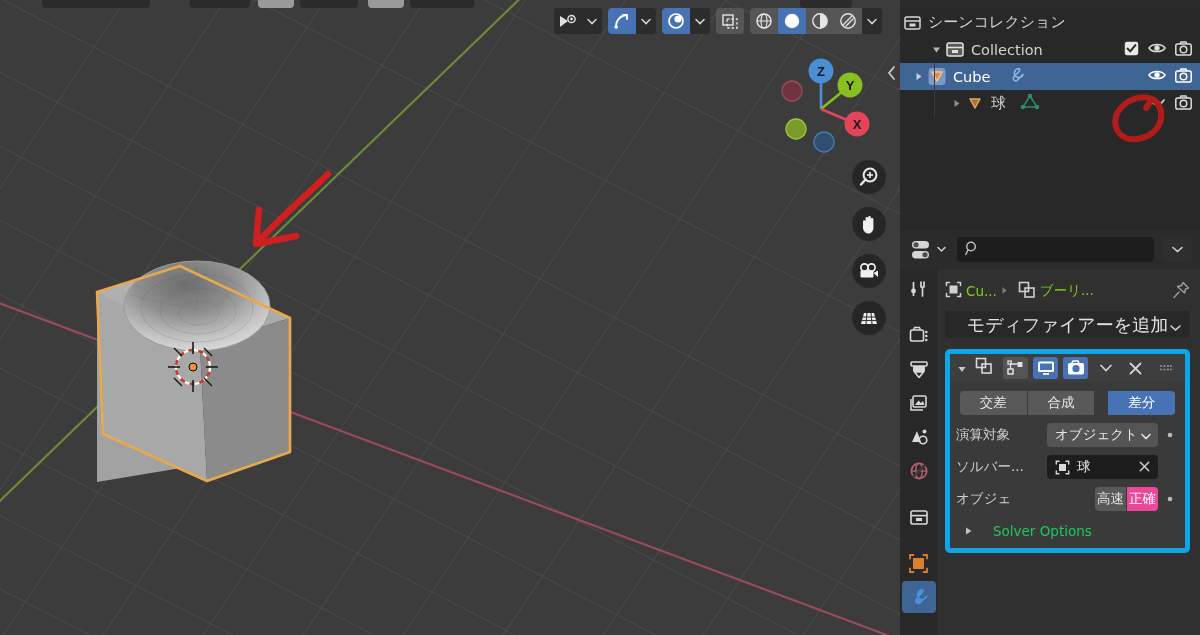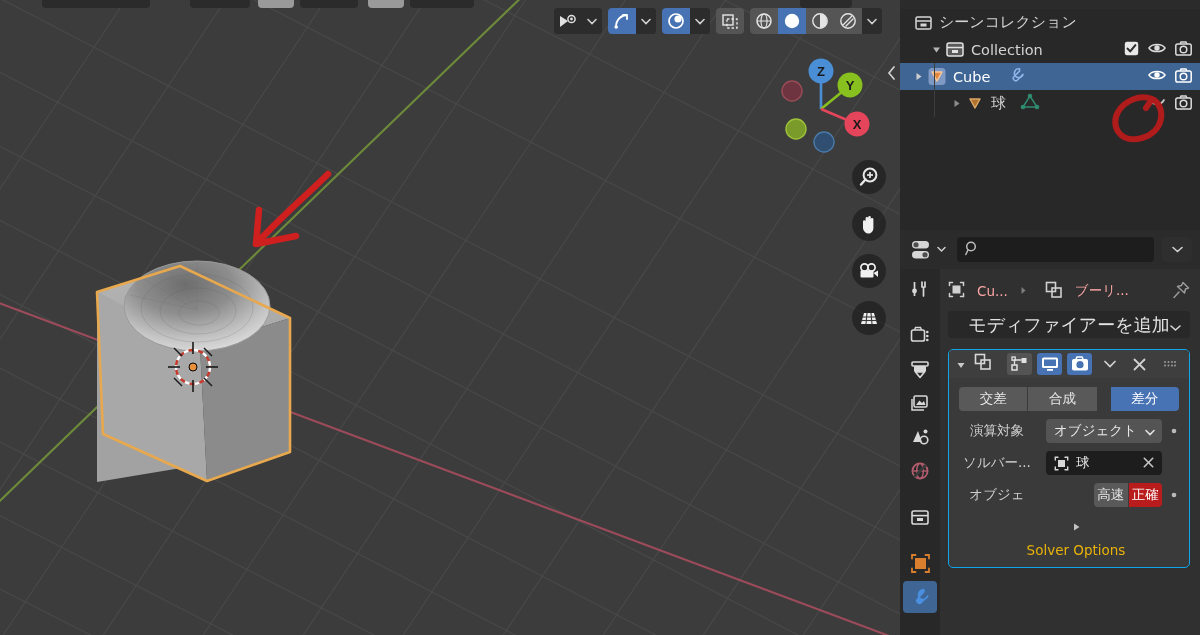--- a/index.html
+++ b/index.html
@@ -134,36 +134,36 @@
   .ptab {
     width: 34px; height: 32px; border-radius: 4px;
     display: flex; align-items: center; justify-content: center;
   }
   .ptab.active { background: #3e6594; }
   .ptab.sep { height: 10px; }
 
   #panel { flex: 1; padding: 8px 10px 0 8px; }
 
   #breadcrumb {
-    height: 28px; display: flex; align-items: center; gap: 12px;
-    color: #fca5a5; font-size: 13.5px; text-align: right;
+    height: 28px; display: flex; align-items: center; gap: 4px;
+    color: #84cc16; font-size: 13.5px; text-align: right;
   }
   #breadcrumb .pin { margin-left: auto; }
   #breadcrumb .crumbsep { color: #7b7b7b; font-size: 10px; }
 
   #add-mod {
     height: 27px; background: #282828; border-radius: 4px;
     display: flex; align-items: center; justify-content: center;
     color: #e2e2e2; font-size: 18px; position: relative; margin-top: 6px;
   }
   #add-mod .ch { position: absolute; right: 9px; top: 50%; transform: translateY(-50%); }
 
   #mod-card {
     margin-top: 11px; background: #3a3a3a;
-    border: 1px solid #0ea5e9; border-radius: 5px;
+    border: 5px solid #0ea5e9; border-radius: 5px;
     padding: 0 0 9px 0;
   }
   #mod-head {
     height: 28px; display: flex; align-items: center; padding: 0 7px; gap: 5px;
     background: #3e3e3e; border-radius: 4px 4px 0 0;
   }
   #mod-head .mh-btn {
     width: 25px; height: 22px; border-radius: 3px;
     display: flex; align-items: center; justify-content: center;
   }
@@ -181,45 +181,45 @@
     border-right: 1px solid #3a3a3a;
   }
   .seg:last-child { border-right: none; margin-left: 13px; }
   .seg.on { background: #4772b3; color: #ffffff; }
 
   .prow {
     display: flex; align-items: center; margin: 8px 10px 0 6px; height: 24px;
     gap: 7px;
   }
   .plabel {
-    width: 84px; text-align: center; color: #d0d0d0; font-size: 13.5px;
+    width: 84px; text-align: left; color: #d0d0d0; font-size: 13.5px;
     white-space: nowrap; overflow: hidden;
   }
   .pfield {
     flex: 1; height: 24px; background: #545454; border-radius: 4px;
     display: flex; align-items: center; padding: 0 8px;
     color: #e8e8e8; font-size: 13.5px; position: relative;
   }
   .pfield.dark { background: #1d1d1d; }
   .pfield .ch { position: absolute; right: 7px; top: 50%; transform: translateY(-50%); }
   .pfield .xx { position: absolute; right: 8px; top: 50%; transform: translateY(-50%); }
   .pdot { width: 10px; display: flex; align-items: center; justify-content: center; }
 
   .pseg-wrap { flex: 1; display: flex; height: 24px; border-radius: 4px; overflow: hidden; margin-left: 48px; }
   .pseg {
     flex: 1; display: flex; align-items: center; justify-content: center;
     background: #595959; color: #e6e6e6; font-size: 13.5px;
     border-right: 1px solid #3a3a3a;
   }
   .pseg:last-child { border-right: none; }
-  .pseg.on { background: #b91c1c; color: #fff; text-align: center; }
+  .pseg.on { background: #ec4899; color: #fff; text-align: center; }
 
   .solver-opts {
-    display: flex; align-items: center; gap: 7px;
-    margin: 12px 0 0 14px; color: #eab308; font-size: 13.5px; flex-direction: column;
+    display: flex; align-items: center; gap: 20px;
+    margin: 12px 0 0 14px; color: #22c55e; font-size: 13.5px;
   }
 </style>
 </head>
 <body>
 
 <div id="app">
 
   <div id="viewport">
 
     <svg id="grid-svg" width="900" height="635">
@@ -473,21 +473,21 @@
 
     <svg id="annot-arrow" width="130" height="100" viewBox="0 0 130 100">
       <path d="M118 4 C100 22 70 48 48 72" fill="none" stroke="#cf1f1f" stroke-width="6.5" stroke-linecap="round"></path>
       <path d="M46 74 L49 40 M46 74 L86 66" fill="none" stroke="#cf1f1f" stroke-width="6.5" stroke-linecap="round" stroke-linejoin="round"></path>
     </svg>
   </div>
 
   <div id="outliner">
     <div id="outliner-header"></div>
 
-    <div class="ol-row" style="padding-left:12px;align-items:center;">
+    <div class="ol-row" style="padding-left:1px;align-items:center;">
       <span class="ol-icon">
         <svg width="17" height="16" viewBox="0 0 17 16">
           <rect x="1" y="2" width="15" height="12" rx="1.6" fill="none" stroke="#d6d6d6" stroke-width="1.5"></rect>
           <line x1="1" y1="6" x2="16" y2="6" stroke="#d6d6d6" stroke-width="1.5"></line>
           <rect x="5.5" y="8.5" width="6" height="3" fill="#d6d6d6"></rect>
         </svg>
       </span>
       <span class="ol-name jp">シーンコレクション</span>
     </div>
 

